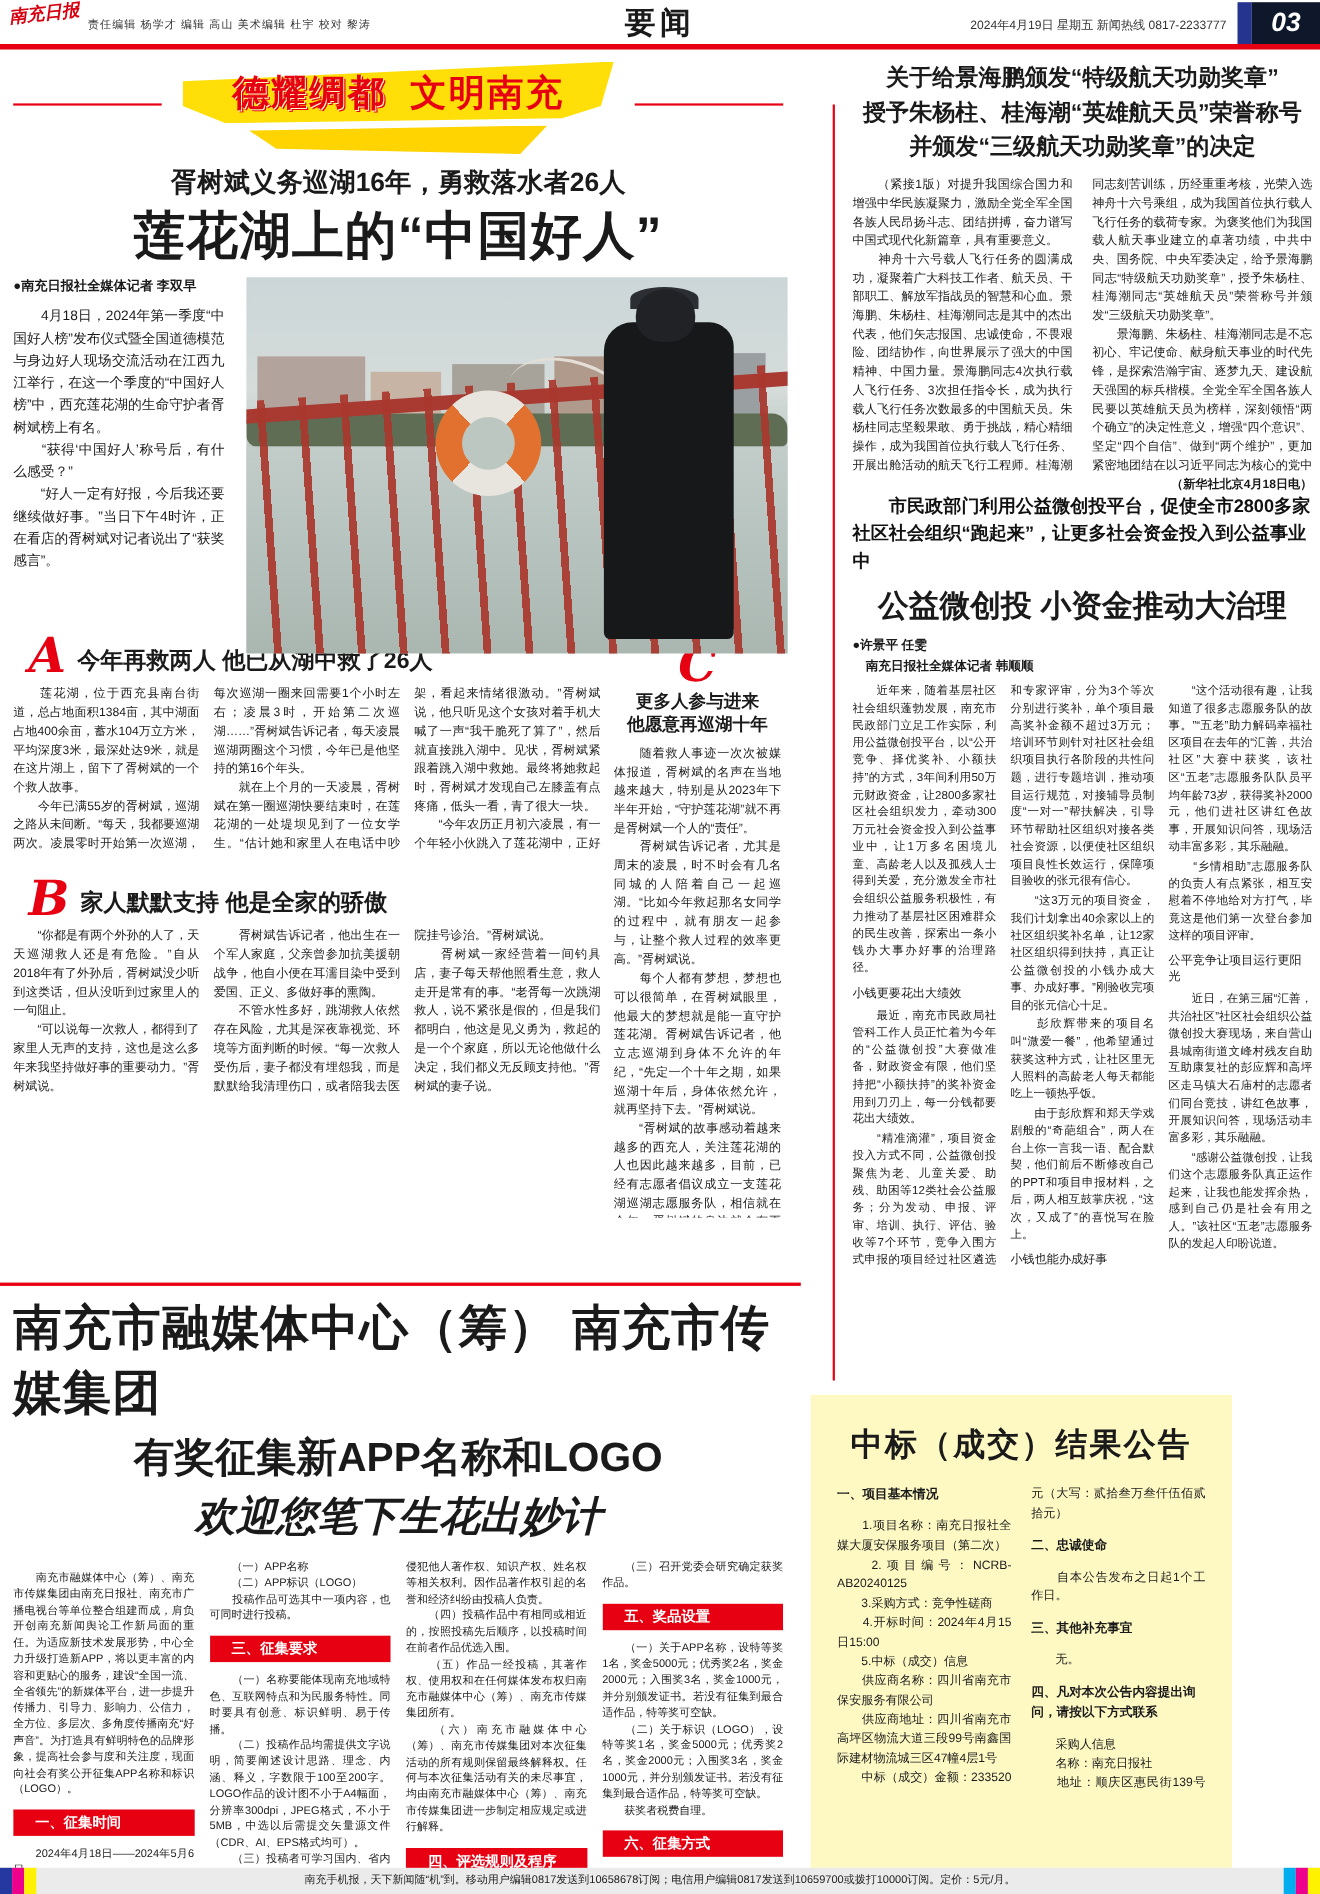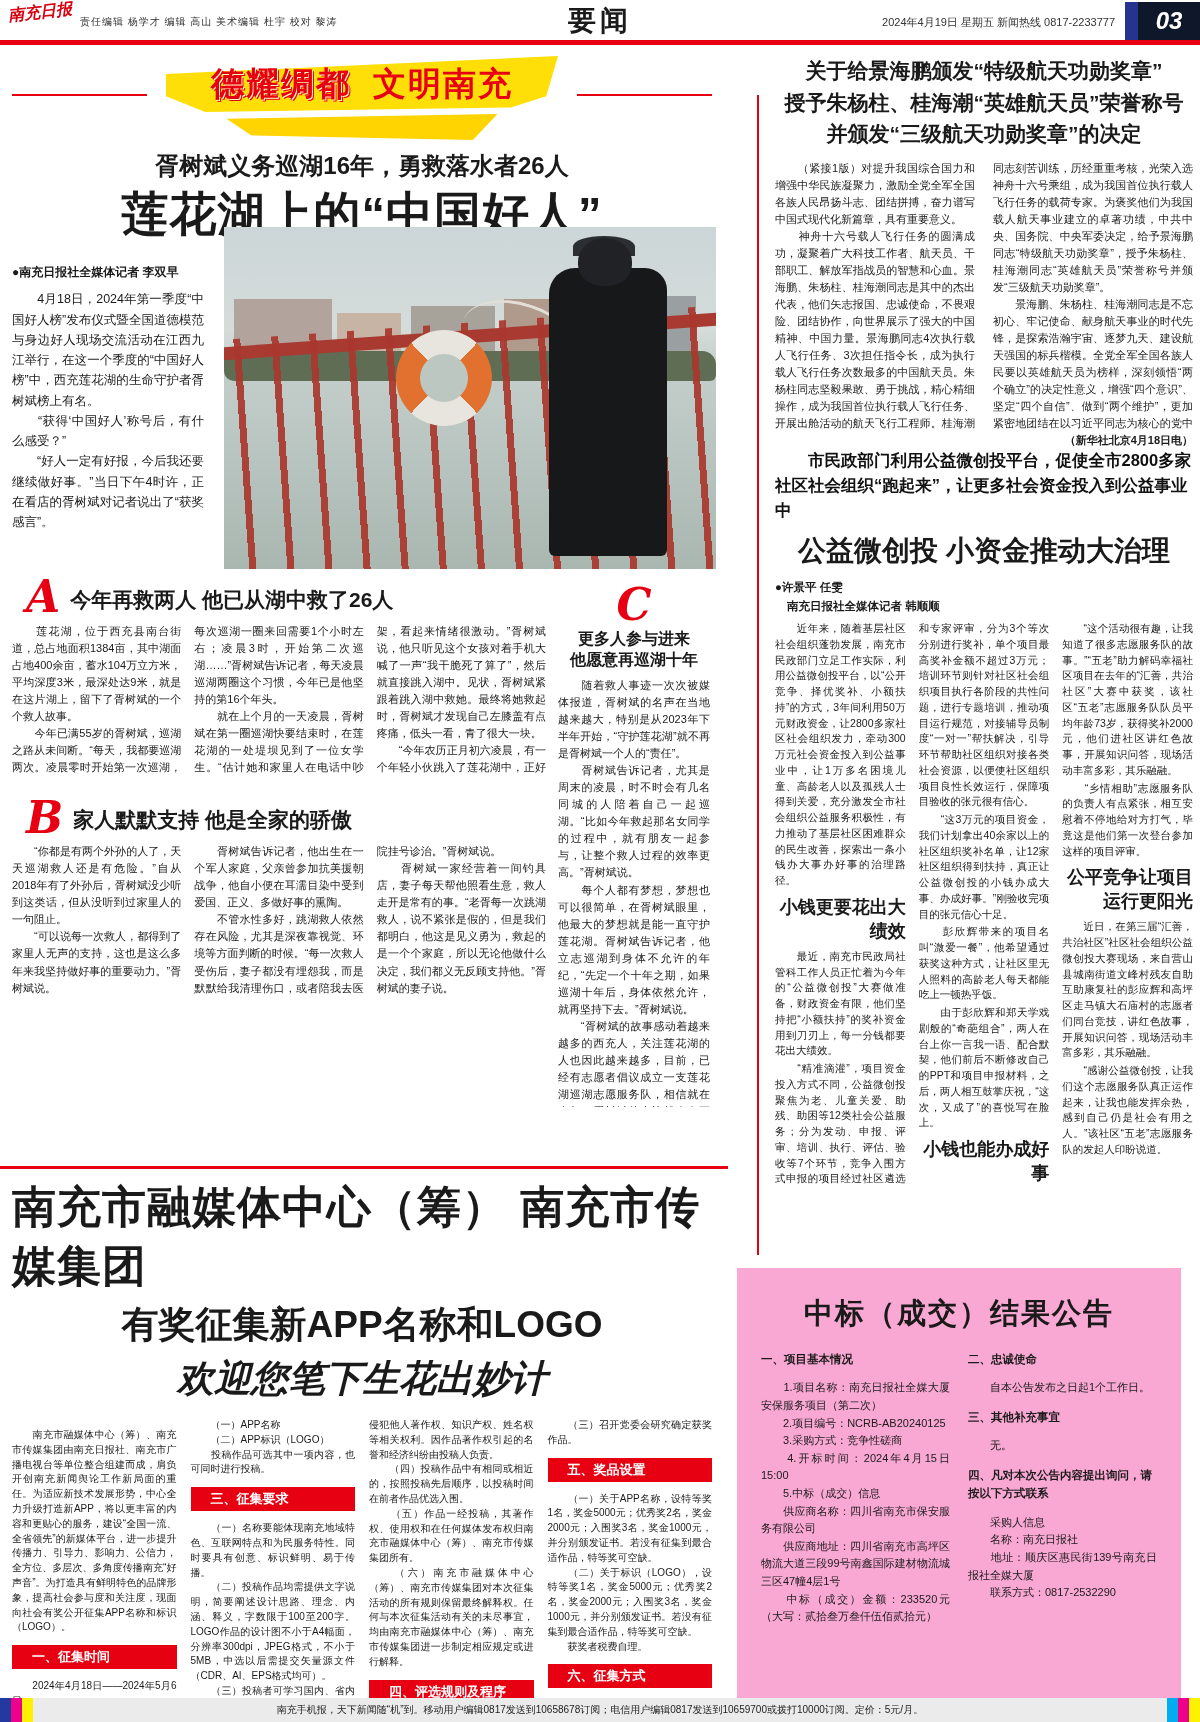--- a/index.html
+++ b/index.html
@@ -29,21 +29,21 @@
   .ribbon{position:absolute;left:50%;top:2px;transform:translateX(-50%);width:420px;height:92px;}
   .rib-main{position:absolute;left:14px;right:14px;top:2px;height:56px;background:#ffdf07;
             clip-path:polygon(0 32%,100% 0,97% 72%,88% 92%,10% 100%,0 72%);}
   .rib-sub{position:absolute;left:56px;right:56px;top:60px;height:26px;background:#ffd400;
            clip-path:polygon(6% 18%,94% 0,86% 100%,14% 82%);}
   .rib-text{position:absolute;left:0;right:0;top:8px;text-align:center;font-size:33px;
             font-weight:bold;color:#e60012;letter-spacing:2px;white-space:nowrap;}
   .rib-text .rl{text-shadow:1px 1px 0 #fff8c0,2px 2px 0 #e60012;}
   .lead-kicker{text-align:center;font-size:24px;font-weight:bold;margin:2px 0 4px 0;}
   .lead-headline{text-align:center;font-size:47px;font-weight:bold;letter-spacing:1px;line-height:1.2;}
-  .lead-row{display:flex;gap:20px;margin-top:10px;height:292px;align-items:center;}
+  .lead-row{display:flex;gap:20px;margin-top:10px;height:292px;}
   .lead-intro{width:192px;flex:none;}
   .lead-byline{font-size:12px;font-weight:bold;margin-bottom:8px;}
   .lead-intro .txt{font-size:12.5px;line-height:1.62;}
   
   .photo{position:relative;width:492px;height:342px;flex:none;overflow:hidden;
          background:linear-gradient(#ccd6d8 0%,#d5dcda 30%,#bcc8c3 46%,#b2beb8 100%);}
   .bldg{position:absolute;background:#b7a89e;}
   .b1{left:2%;top:21%;width:20%;height:17%;background:#b2a49c;}
   .b2{left:23%;top:25%;width:13%;height:13%;background:#c7b4a4;}
   .b3{left:38%;top:23%;width:17%;height:15%;background:#a8a39a;}
@@ -91,32 +91,32 @@
   .space-body{position:relative;margin-top:10px;height:288px;overflow:hidden;}
   .space-credit{position:absolute;right:0;bottom:0;background:#fff;font-size:11px;font-weight:bold;padding-left:8px;}
   
   .charity{position:absolute;left:775px;top:448px;width:418px;}
   .ch-kicker{font-size:16.5px;line-height:1.5;font-weight:bold;color:#111;}
   .ch-headline{text-align:center;font-size:28px;font-weight:bold;margin:10px 0 8px 0;}
   .ch-byline{font-size:11.5px;font-weight:bold;line-height:1.6;}
   .ch-byline2{padding-left:12px;}
   .ch-body{margin-top:6px;height:596px;overflow:hidden;column-count:3;column-gap:13px;}
   .ch-body .txt{font-size:10.5px;line-height:1.5;margin:0 0 2px 0;}
-  .subhead{font-size:18px;font-weight:bold;text-align:right;margin:6px 0;break-inside:avoid;}
+  .subhead{font-size:11px;font-weight:normal;text-align:left;margin:6px 0;break-inside:avoid;}
   
   .appeal{position:absolute;left:12px;top:1178px;width:700px;}
   .ap-t1{text-align:left;font-size:44px;font-weight:bold;letter-spacing:1px;}
   .ap-t2{text-align:center;font-size:37px;font-weight:bold;margin-top:4px;}
   .ap-t3{text-align:center;font-size:37px;font-weight:bold;margin-top:4px;font-style:italic;}
   .ap-cols{margin-top:14px;height:352px;overflow:hidden;column-count:4;column-gap:14px;}
   .ap-cols .txt{font-size:10px;line-height:1.48;}
   .redbar{background:#e60012;color:#fff;font-size:13px;font-weight:bold;padding:3px 0 3px 20px;
           margin:7px 0;break-inside:avoid;}
   
-  .bid{position:absolute;left:737px;top:1268px;width:444px;height:432px;background:#f9a8d4;
+  .bid{position:absolute;left:737px;top:1268px;width:383px;height:432px;background:#fef9c3;
        box-sizing:border-box;padding:26px 24px 0 24px;}
   .bid-title{text-align:center;font-size:29px;font-weight:bold;letter-spacing:2px;margin-bottom:16px;}
   .bid-cols{column-count:2;column-gap:18px;height:300px;overflow:hidden;}
   .bid-h{font-size:11.5px;font-weight:bold;line-height:1.6;white-space:pre-line;}
   .bid-cols .txt{font-size:11px;line-height:1.6;}
   .bid-sign{font-size:11.5px;font-weight:bold;text-align:right;white-space:pre-line;line-height:1.7;}
   
   .footer{position:absolute;left:0;top:1698px;width:1200px;height:24px;background:#ebebeb;}
   .footer-text{text-align:center;font-size:10px;line-height:24px;color:#222;}
   .cmyk{position:absolute;top:0;height:24px;display:flex;}

